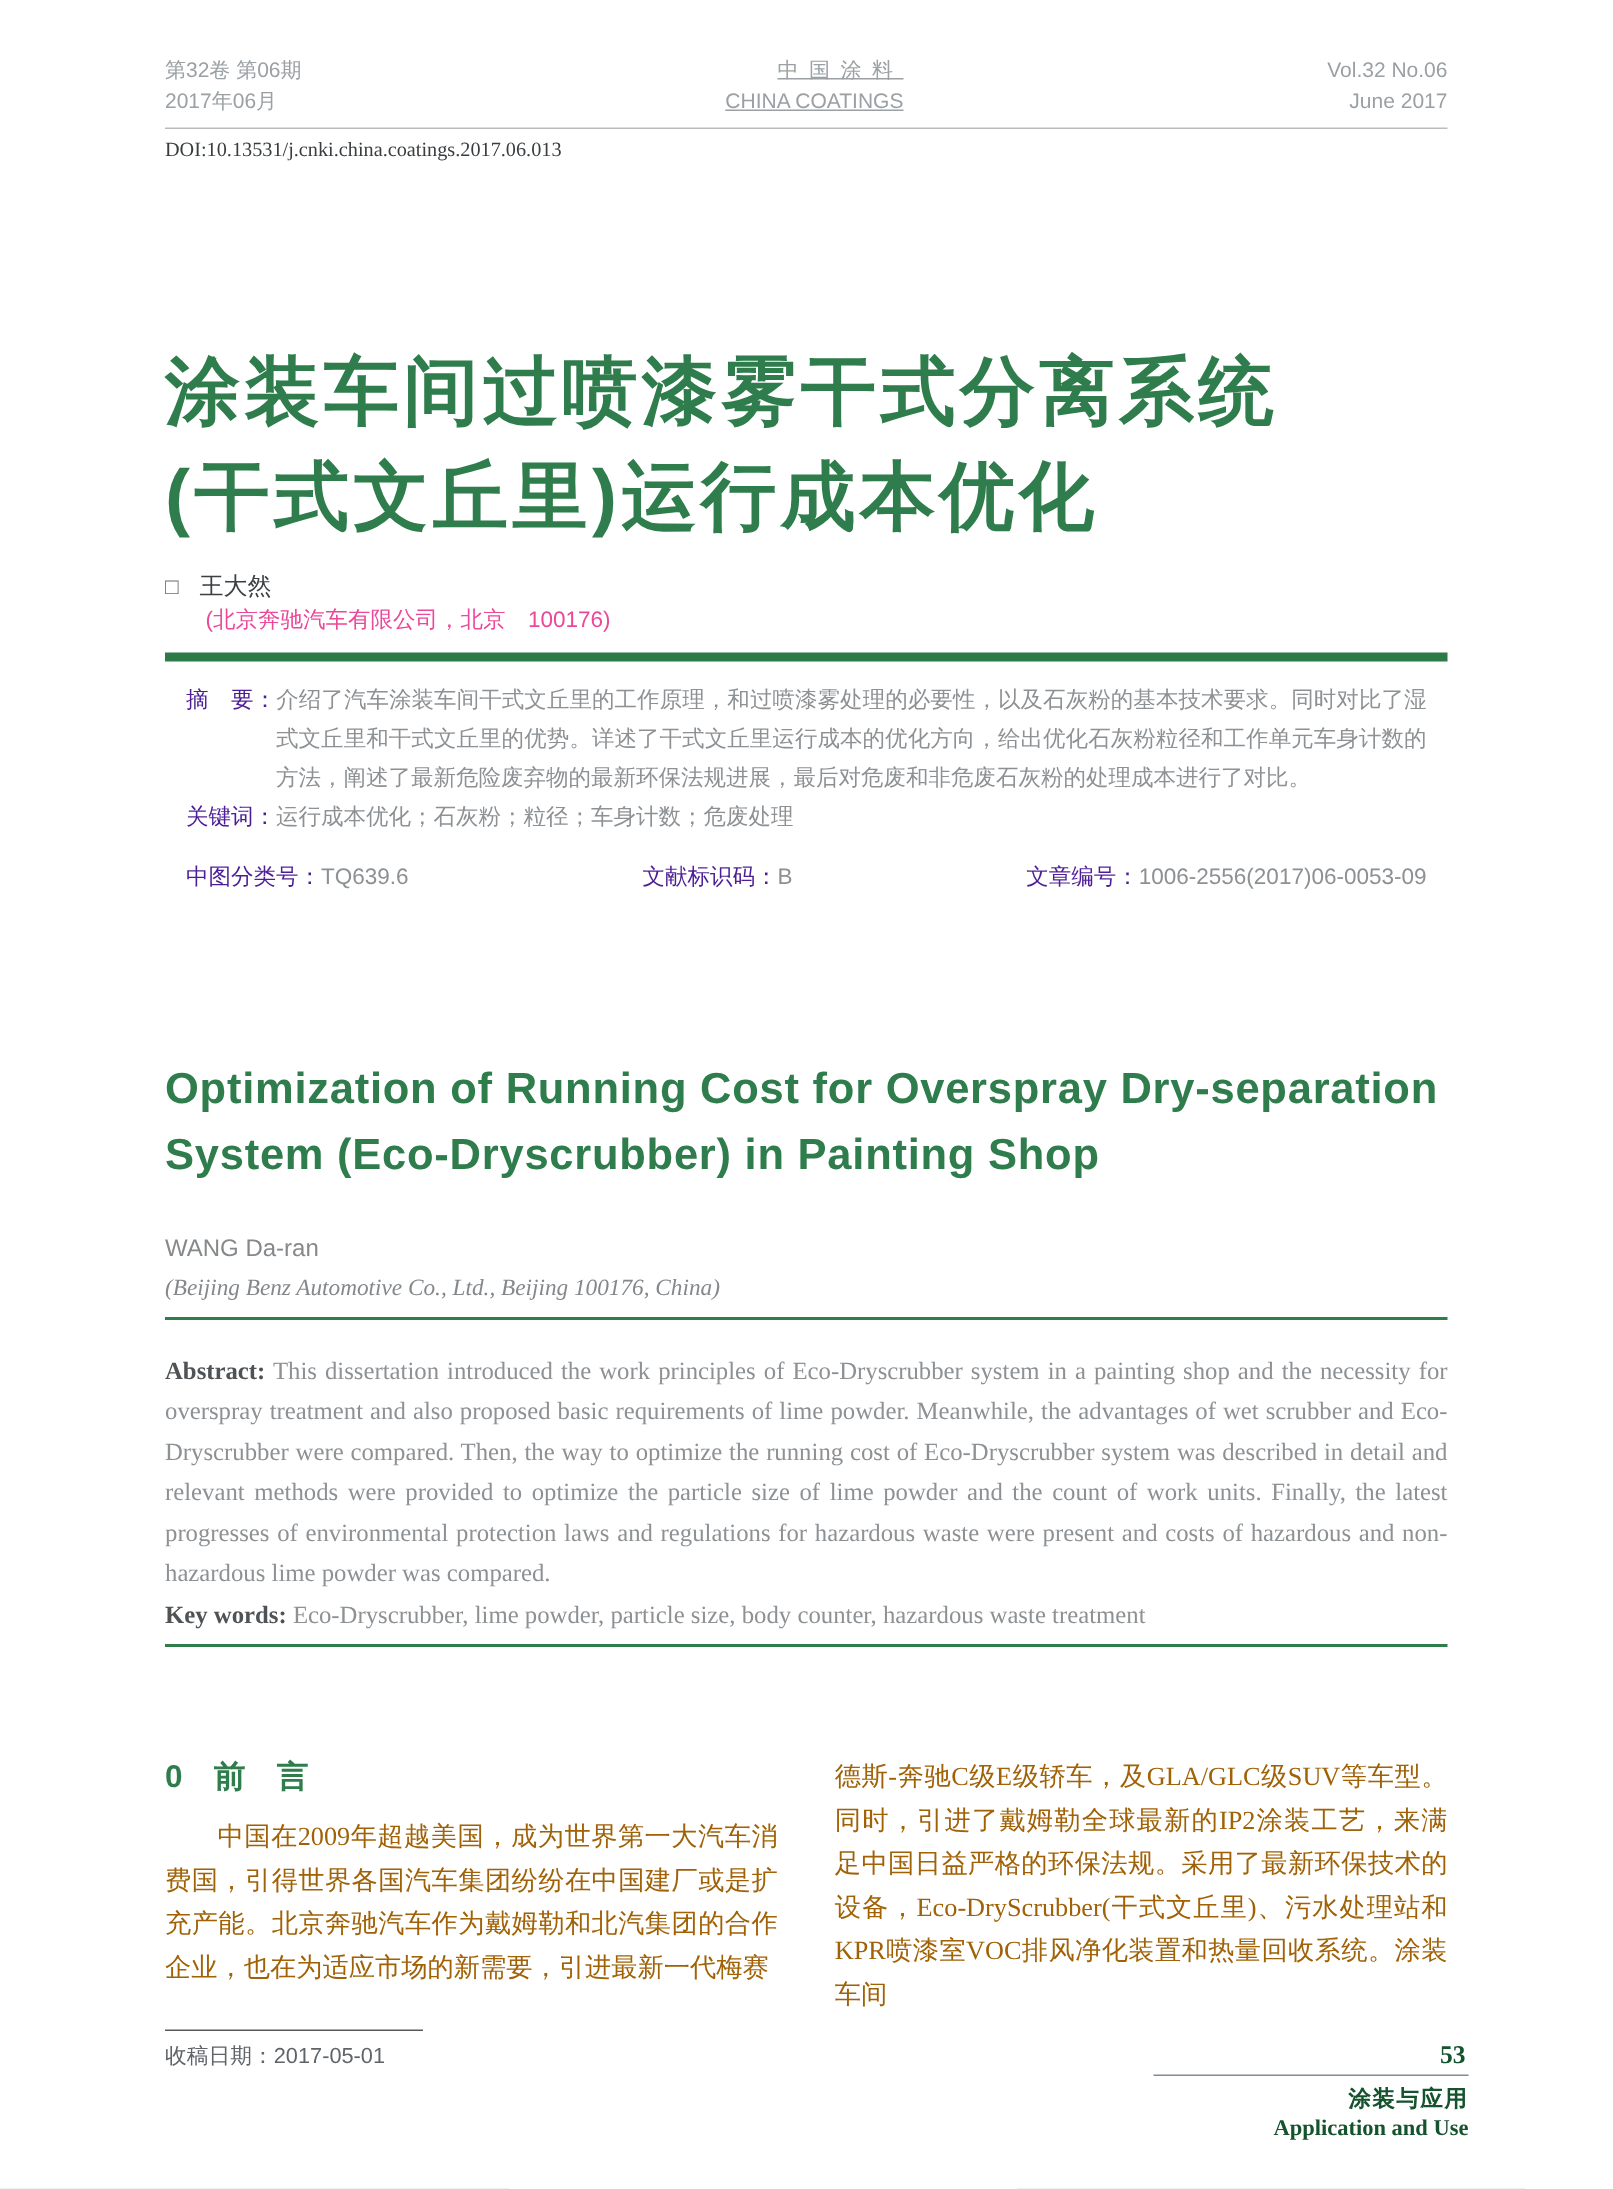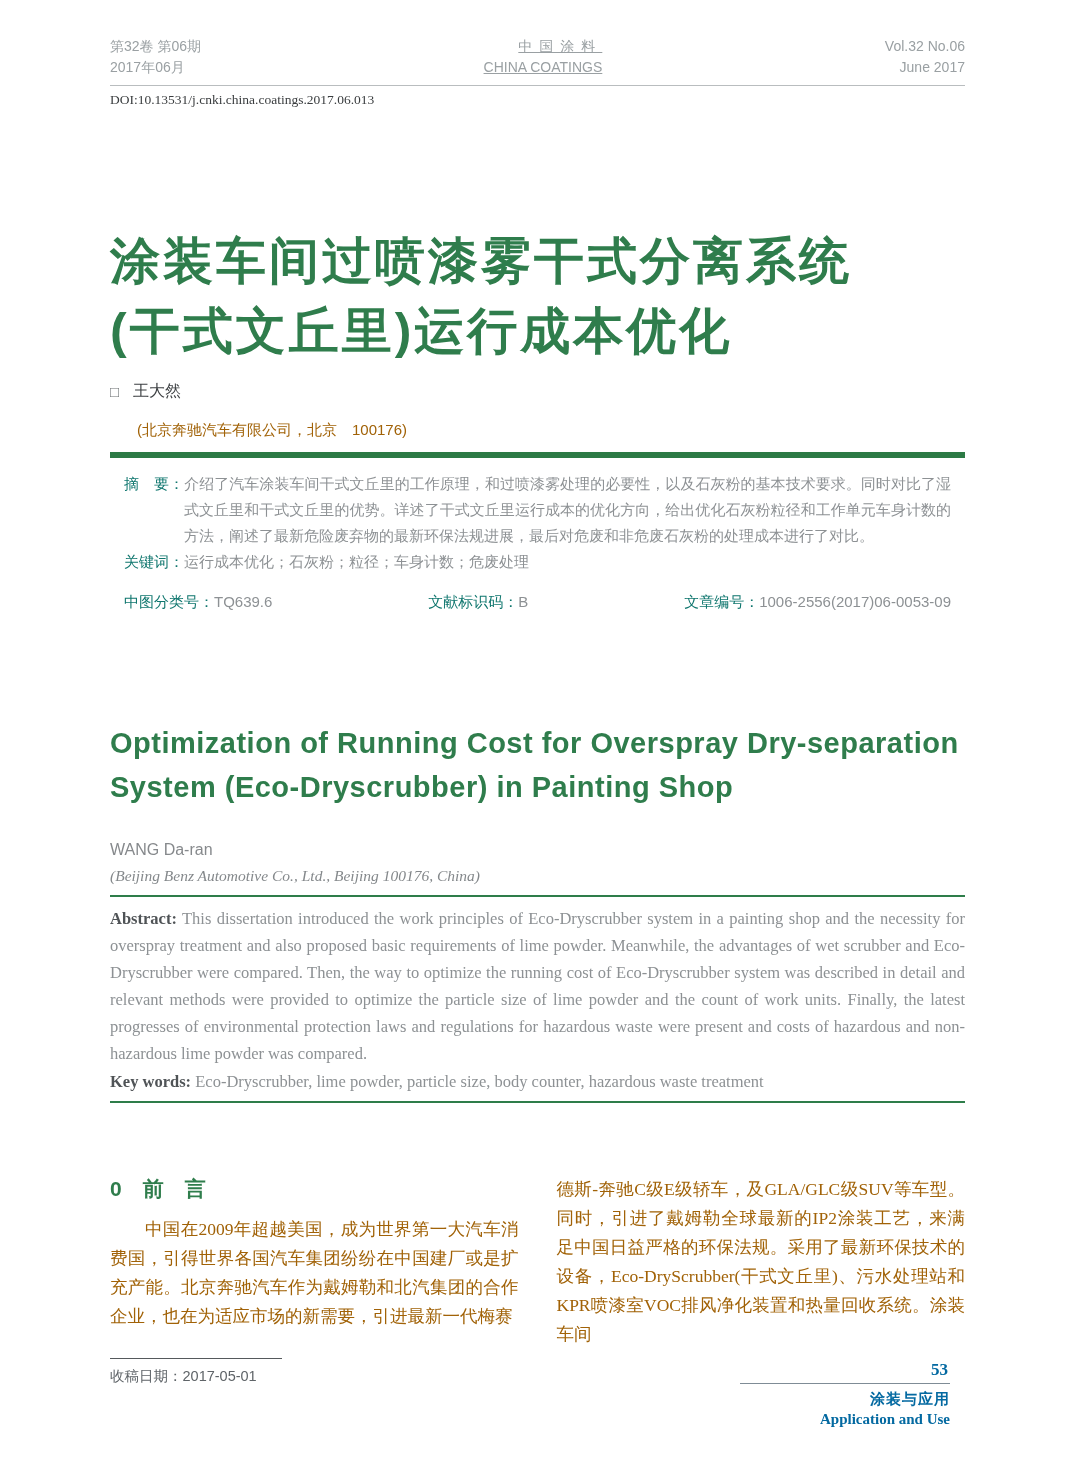--- a/index.html
+++ b/index.html
@@ -19,56 +19,56 @@
   .jheader .col-center { text-align: right; text-decoration: underline; }
   .jheader .col-right { text-align: right; }
   .jheader .zh-journal { letter-spacing: 7px; }
   .header-divider { margin-top: 7px; border-bottom: 1.5px solid #b9bdbf; }
   .doi-line { margin-top: 6px; font-size: 13.5px; color: #3a3d3f; font-family: "Liberation Serif", serif; }
 
   
   .title-zh { margin-top: 118px; font-size: 50px; line-height: 70px; font-weight: bold; color: #2f7d4c; letter-spacing: 3px; }
   .author-line { margin-top: 15px; font-size: 16px; color: #3d4043; display: flex; align-items: center; }
   .author-box { color: #6b6f72; margin-right: 14px; font-size: 15px; }
-  .affiliation-zh { margin-top: 19px; padding-left: 27px; font-size: 15px; color: #a16207; }
+  .affiliation-zh { margin-top: 2px; padding-left: 27px; font-size: 15px; color: #ec4899; }
   .green-bar { margin-top: 12px; height: 6px; background: #2c7a45; }
 
   
   .abstract-zh { padding: 13px 14px 0 14px; font-size: 15px; line-height: 26px; color: #8d9194; }
-  .abstract-zh .label { color: #0f766e; }
+  .abstract-zh .label { color: #4c1d95; }
   .hang { padding-left: 4em; text-indent: -4em; text-align: justify; }
   .kw-row { margin-top: 0; }
   .clc-row { margin-top: 14px; display: flex; justify-content: space-between; }
 
   
   .en-block { margin-top: 106px; }
   .title-en { font-size: 29px; line-height: 44px; font-weight: bold; color: #2f7d4c; letter-spacing: 0.5px; }
   .en-author { margin-top: 32px; font-size: 16px; color: #86898c; }
   .en-affil { margin-top: 8px; font-size: 15.5px; font-style: italic; color: #84888b; font-family: "Liberation Serif", serif; }
   .green-line { margin-top: 10px; border-top: 2px solid #2e7d4a; }
-  .en-abstract-wrap { padding-top: 8px; font-family: "Liberation Serif", serif; font-size: 16.5px; line-height: 27px; color: #8d9194; }
+  .en-abstract-wrap { padding-top: 20px; font-family: "Liberation Serif", serif; font-size: 16.5px; line-height: 27px; color: #8d9194; }
   .en-abstract { text-align: justify; }
   .en-label { font-weight: bold; color: #4f5356; }
   .en-kw { margin-top: 1px; }
   .green-line-bottom { margin-top: 6px; border-top: 2px solid #2e7d4a; }
 
   
   .body-cols { margin-top: 72px; display: flex; gap: 38px; align-items: flex-start; }
   .body-col { width: 417px; }
   .section-heading { font-size: 21px; font-weight: bold; color: #2f7d4c; margin-bottom: 12px; }
   .body-p { font-size: 17.5px; line-height: 29px; color: #a16207; text-align: justify; font-family: "Liberation Serif", serif; }
   .indent-first { text-indent: 2em; }
 
   
   .footnote { margin-top: 9px; }
   .footnote-rule { width: 172px; border-top: 1.5px solid #55595c; }
   .footnote p { margin-top: 6px; font-size: 14.5px; line-height: 22px; color: #5f6468; }
 
   
-  .page-footer { position: absolute; top: 1360px; right: 125px; width: 210px; text-align: right; color: #0369a1; font-family: "Liberation Serif", serif; }
+  .page-footer { position: absolute; top: 1360px; right: 96px; width: 210px; text-align: right; color: #14532d; font-family: "Liberation Serif", serif; }
   .page-num { font-size: 17px; font-weight: bold; padding-right: 2px; }
   .footer-rule { margin-top: 3px; border-top: 1.5px solid #7f8c96; }
   .footer-zh { margin-top: 6px; font-size: 15px; font-weight: bold; letter-spacing: 1px; }
   .footer-en { margin-top: 2px; font-size: 15px; font-weight: bold; }
 </style>
 </head>
 <body>
 
 <div class="page">
   <div class="content">

